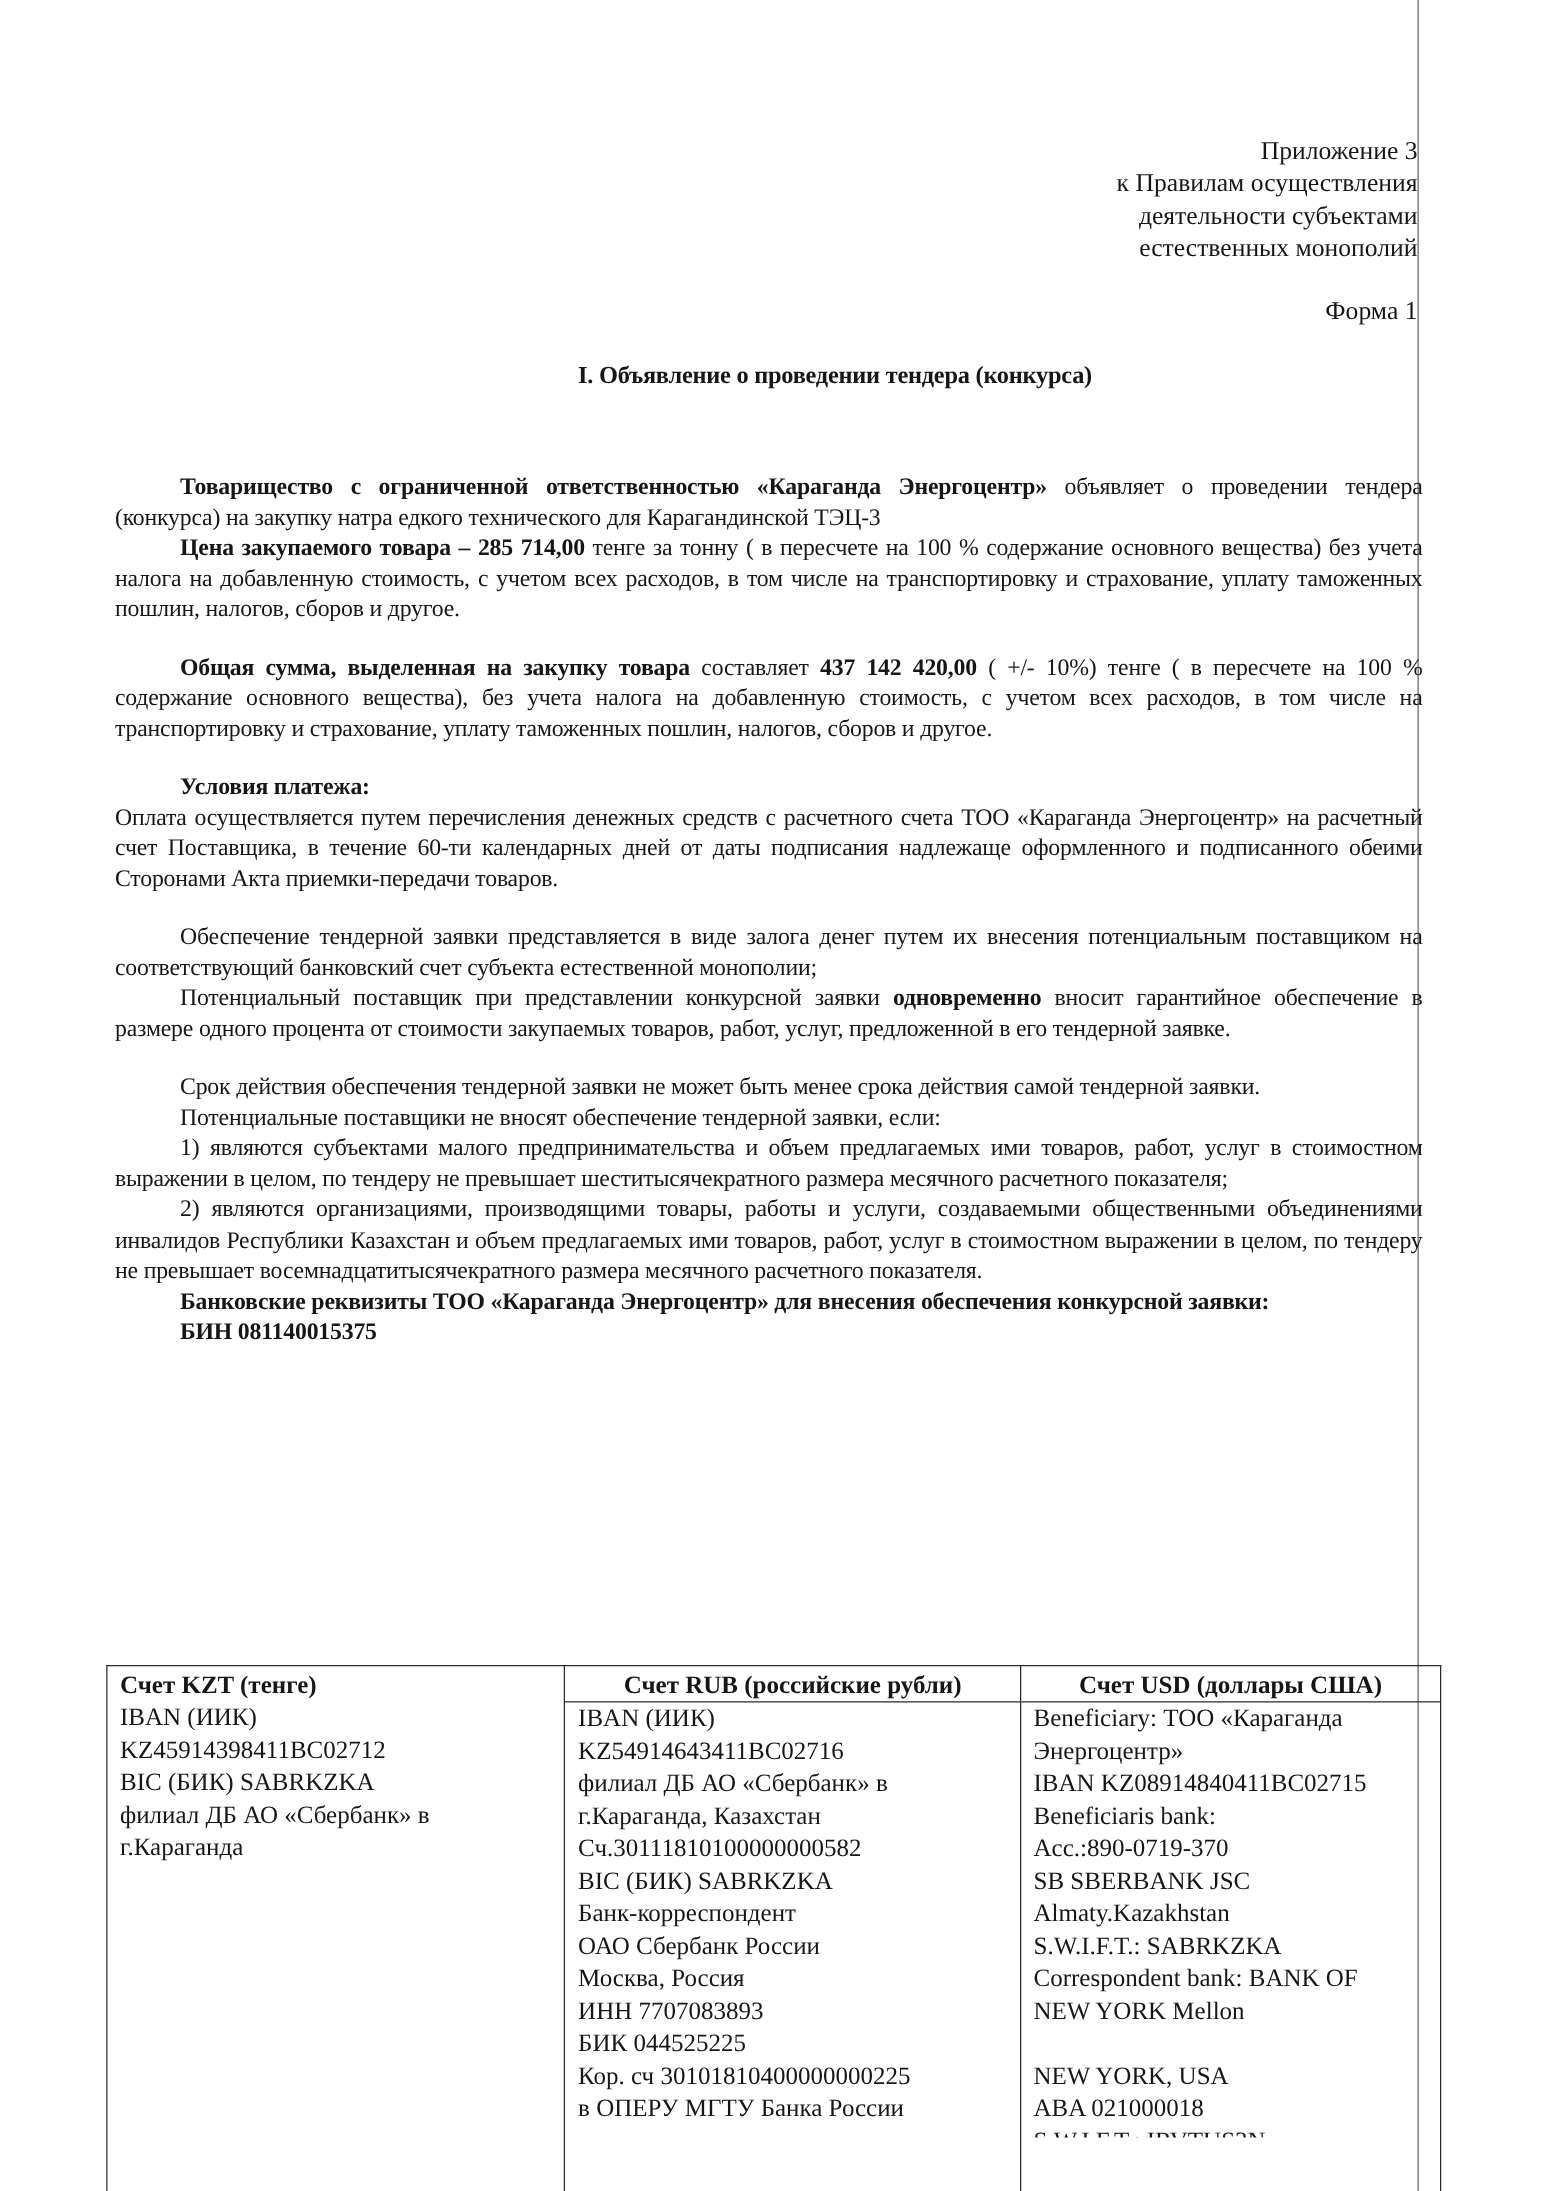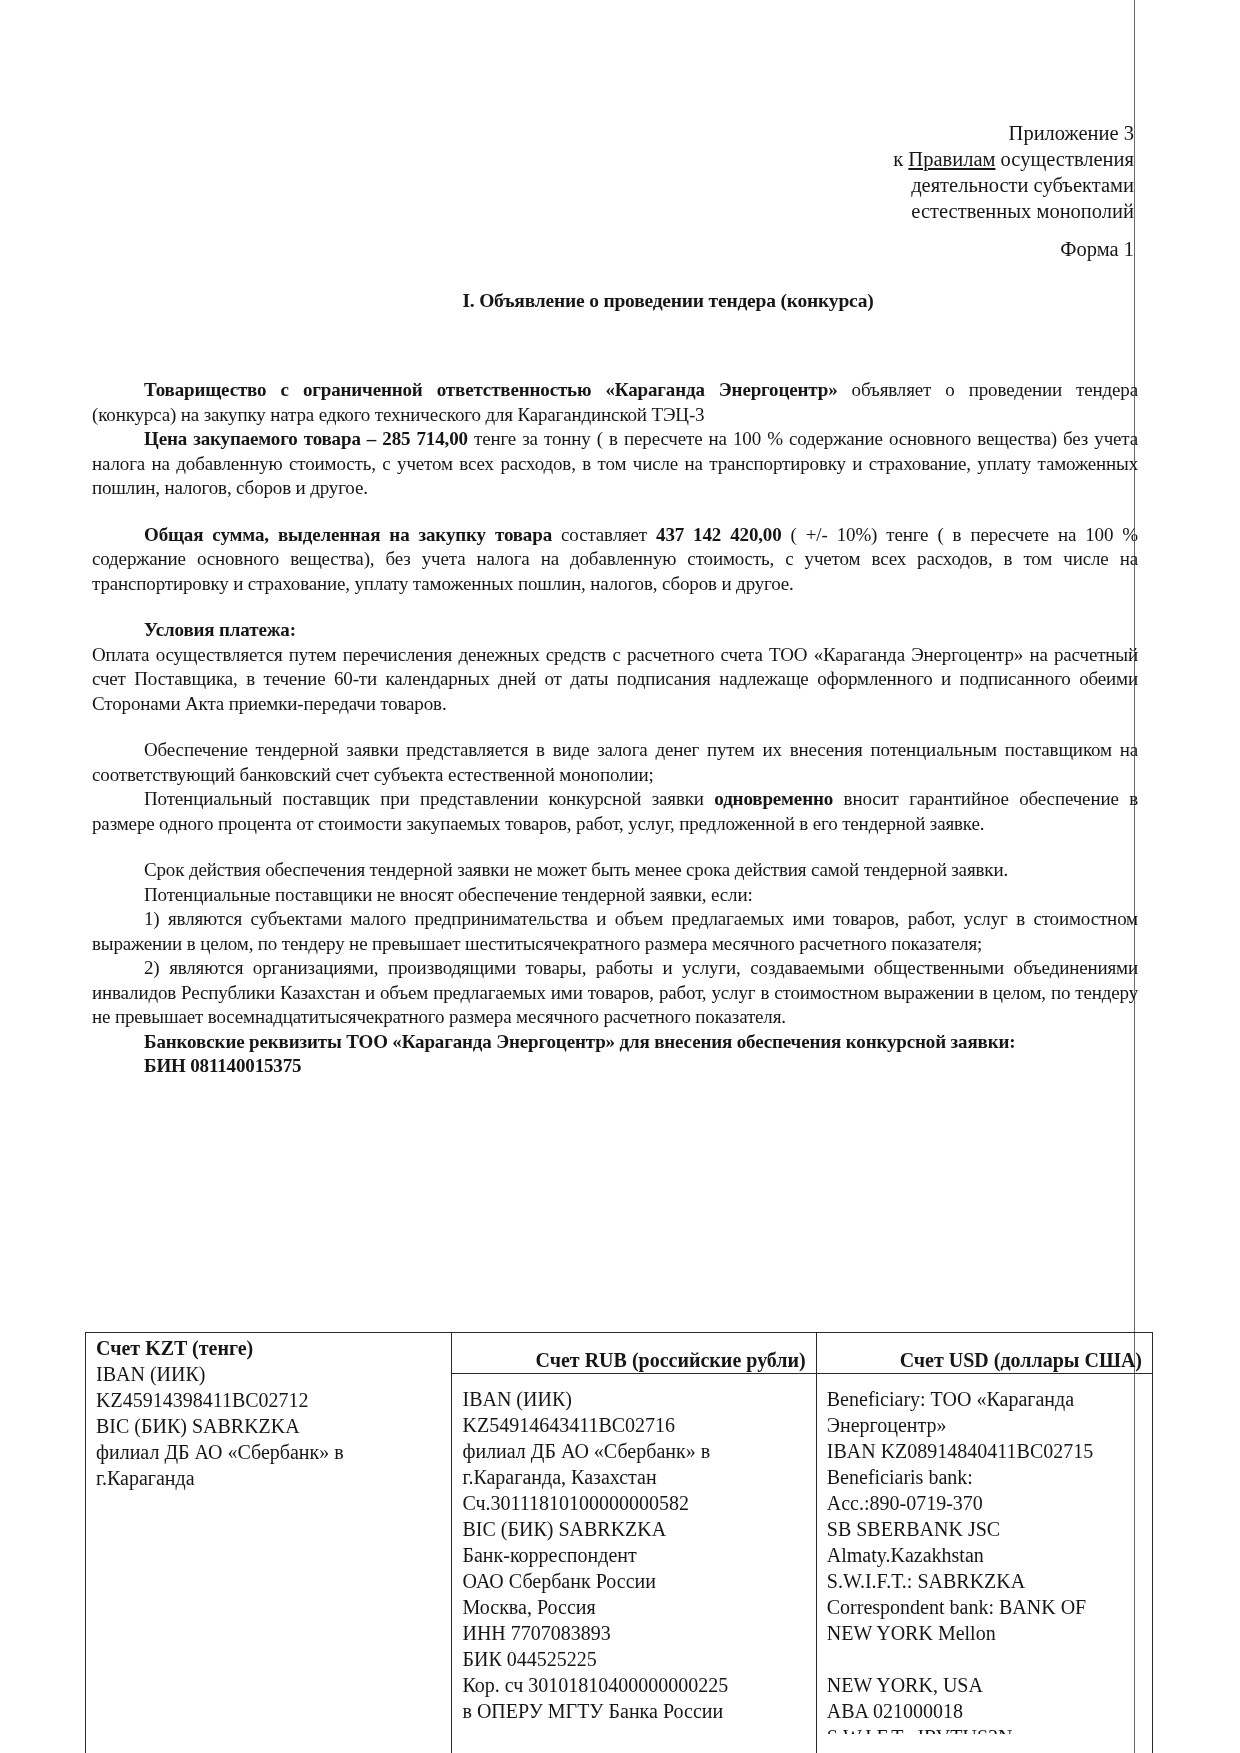--- a/index.html
+++ b/index.html
@@ -24,26 +24,26 @@
       position: absolute;
       left: 1134px;
       top: 0;
       width: 1px;
       height: 1753px;
       background: #6a6a6a;
     }
     .header-block {
       position: absolute;
       right: 106px;
-      top: 120px;
+      top: 108px;
       text-align: right;
       font-size: 20.5px;
       line-height: 26px;
     }
-    .header-block .u { text-decoration: underline; }
+    .header-block .u { }
     .form-label {
       position: absolute;
       right: 106px;
       top: 238px;
       font-size: 20.5px;
       font-family: Liberation Serif, serif;
     }
     .title {
       position: absolute;
       left: 0; width: 1240px;
@@ -82,21 +82,21 @@
     }
     table.bank td {
       vertical-align: top;
       border: 1.5px solid #2a2a2a;
       padding: 2px 10px 0 10px;
     }
     table.bank td.c1 { width: 318px; height: 420px; }
     table.bank td.c2 { width: 316px; border-bottom: none; }
     table.bank td.c3 { width: 290px; border-bottom: none; }
     .col-head { font-weight: bold; }
-    .col-head-c { font-weight: bold; text-align: right; border-bottom: 1.5px solid #2a2a2a; margin: 12px -10px; padding: 0 10px; }
+    .col-head-c { font-weight: bold; text-align: center; border-bottom: 1.5px solid #2a2a2a; margin: 0 -10px; padding: 0 10px; }
     .line { display: block; white-space: nowrap; }
     .blank { display: block; height: 26px; }
     .cut { display: block; height: 10px; overflow: hidden; line-height: 26px; }
   </style>
 </head>
 <body>
 
 <div class="page">
   <div class="scan-line"></div>
 

